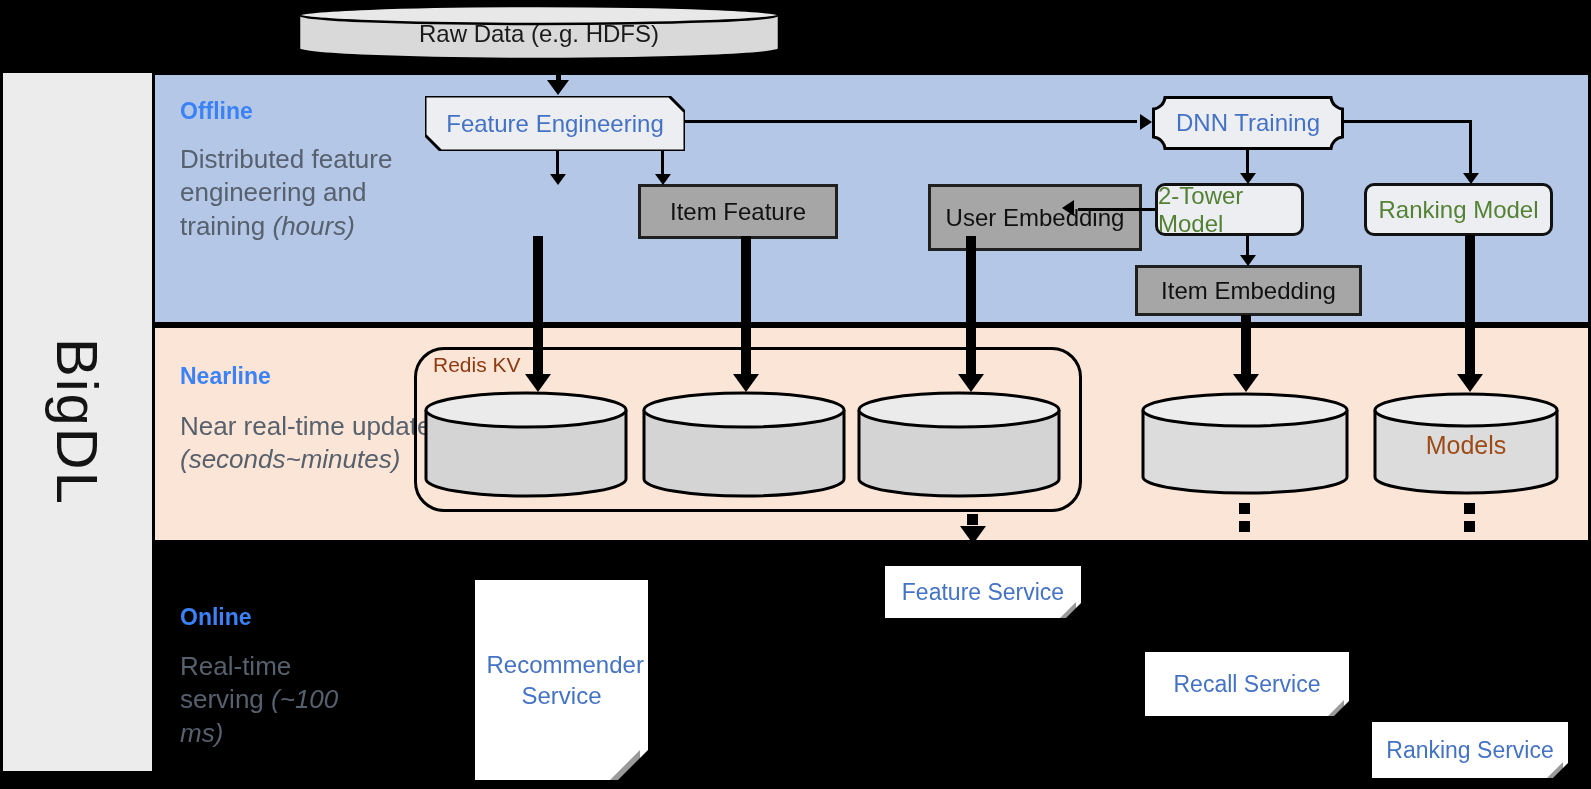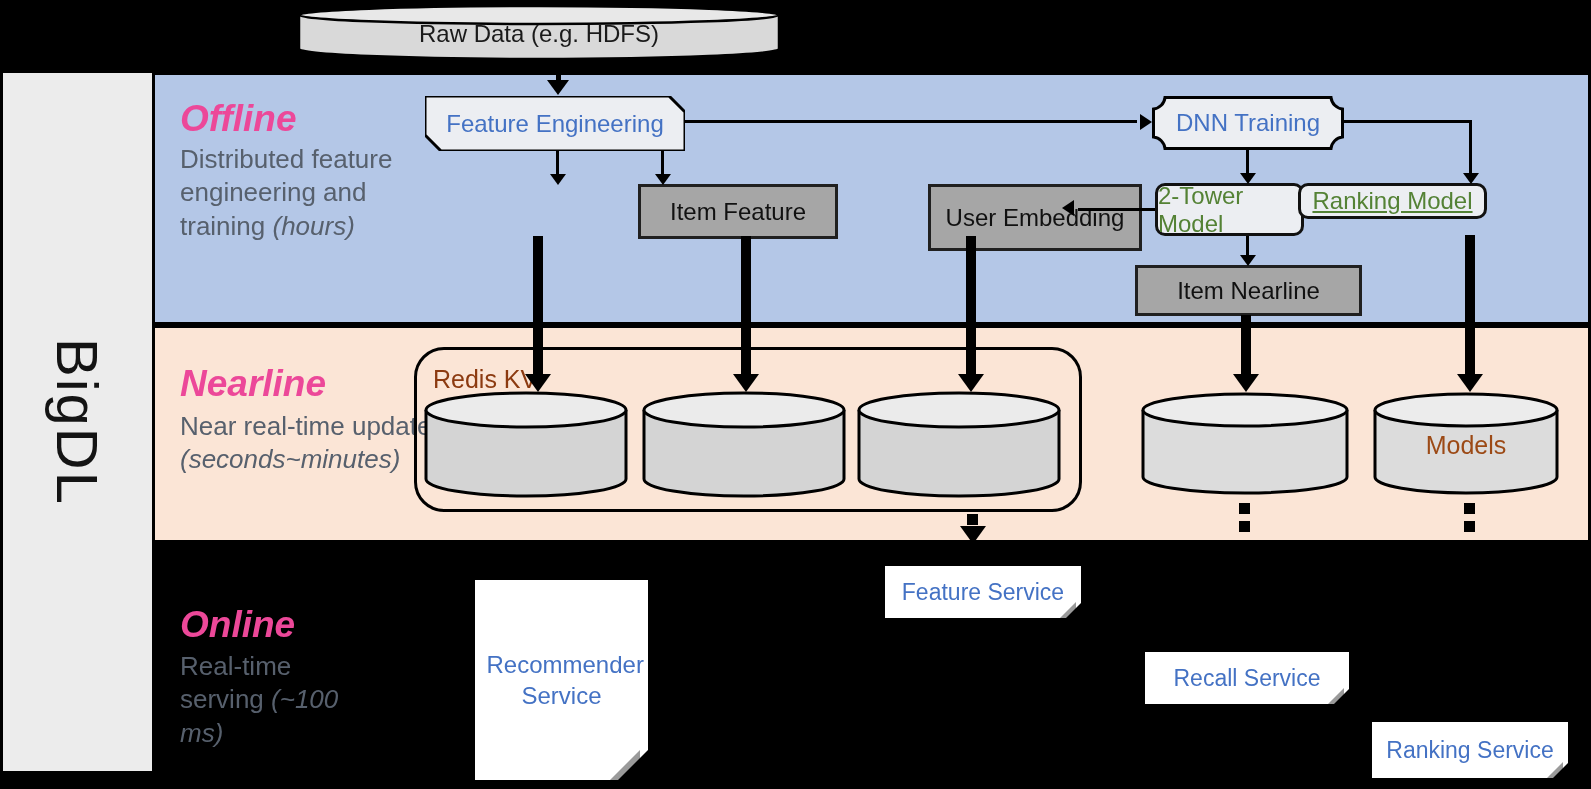--- a/index.html
+++ b/index.html
@@ -3,21 +3,21 @@
 <meta charset="utf-8">
 <style>
   html,body{margin:0;padding:0;background:#000;}
   #stage{position:relative;width:1591px;height:789px;background:#000;overflow:hidden;
          font-family:"Liberation Sans",sans-serif;}
   .abs{position:absolute;}
   .band{position:absolute;left:155px;width:1433px;}
   .band.offline{top:75px;height:247px;background:#b4c7e7;}
   .band.nearline{top:328px;height:212px;background:#fbe5d6;}
   .band.online{top:546px;height:243px;background:#000;}
-  .band-title{position:absolute;font-size:37px;font-weight:600;color:#ec4899;font-style:italic;}
+  .band-title{position:absolute;font-size:23px;font-weight:600;color:#3b82f6;}
   .band-desc{position:absolute;font-size:26px;color:#57606d;line-height:1.28;}
   .band-desc .it{font-style:italic;}
   .sidebar{position:absolute;left:3px;top:73px;width:149px;height:698px;background:#ececec;
            display:flex;align-items:center;justify-content:center;}
   .brand{writing-mode:vertical-rl;font-size:58px;color:#141414;letter-spacing:2px;}
   .lbl{position:absolute;display:flex;align-items:center;justify-content:center;text-align:left;}
   .gbox{position:absolute;box-sizing:border-box;background:#a6a6a6;border:3px solid #202020;
         display:flex;align-items:center;justify-content:center;font-size:24px;color:#111;}
   .rbox{position:absolute;box-sizing:border-box;background:#eceef2;border:3px solid #111;border-radius:10px;
         display:flex;align-items:center;justify-content:center;font-size:24px;color:#548235;}
@@ -80,27 +80,27 @@
   </svg>
   <div class="lbl" style="left:425px;top:96px;width:260px;height:55px;font-size:24px;color:#4472c4;border-radius:22px;">Feature Engineering</div>
 
   <svg style="left:1152px;top:96px;" width="192" height="54" viewBox="0 0 192 54">
     <path d="M13,1.5 H179 A13,13 0 0 0 190.5,13 V41 A13,13 0 0 0 179,52.5 H13 A13,13 0 0 0 1.5,41 V13 A13,13 0 0 0 13,1.5 Z" fill="#eceef2" stroke="#000" stroke-width="3"></path>
   </svg>
   <div class="lbl" style="left:1152px;top:96px;width:192px;height:54px;font-size:24px;color:#4472c4;">DNN Training</div>
 
   <div class="gbox" style="left:638px;top:184px;width:200px;height:55px;">Item Feature</div>
   <div class="gbox" style="left:880px;top:184px;width:214px;height:67px;margin-left:48px;">User Embedding</div>
-  <div class="gbox" style="left:1135px;top:265px;width:227px;height:51px;">Item Nearline</div>
+  <div class="gbox" style="left:1135px;top:265px;width:227px;height:51px;">Item Embedding</div>
 
   <div class="rbox" style="left:1155px;top:183px;width:149px;height:53px;">2-Tower Model</div>
-  <div class="rbox" style="left:1298px;top:183px;width:189px;height:36px;text-decoration:underline;">Ranking Model</div>
+  <div class="rbox" style="left:1364px;top:183px;width:189px;height:53px;">Ranking Model</div>
 
   <div class="container-redis"></div>
-  <div class="abs brown" style="left:433px;top:365px;font-size:25px;">Redis KV</div>
+  <div class="abs brown" style="left:433px;top:353px;font-size:21px;">Redis KV</div>
 
   <svg style="left:423px;top:390px;" width="206" height="110" viewBox="0 0 206 110">
     <path d="M3,20 L3,89 A100,17 0 0 0 203,89 L203,20" fill="#d4d4d4" stroke="#000" stroke-width="3"></path>
     <ellipse cx="103" cy="20" rx="100" ry="17" fill="#ebebeb" stroke="#000" stroke-width="3"></ellipse>
   </svg>
   <svg style="left:641px;top:390px;" width="206" height="110" viewBox="0 0 206 110">
     <path d="M3,20 L3,89 A100,17 0 0 0 203,89 L203,20" fill="#d4d4d4" stroke="#000" stroke-width="3"></path>
     <ellipse cx="103" cy="20" rx="100" ry="17" fill="#ebebeb" stroke="#000" stroke-width="3"></ellipse>
   </svg>
   <svg style="left:856px;top:390px;" width="206" height="110" viewBox="0 0 206 110">
@@ -173,21 +173,21 @@
     <i class="fold big"></i>
     <i class="foldcut big"></i>
   </div>
 
   <div class="service" style="left:885px;top:566px;width:196px;height:52px;">
     <span>Feature Service</span>
     <i class="fold"></i>
     <i class="foldcut"></i>
   </div>
 
-  <div class="service" style="left:1145px;top:652px;width:204px;height:52px;">
+  <div class="service" style="left:1145px;top:652px;width:204px;height:64px;">
     <span>Recall Service</span>
     <i class="fold"></i>
     <i class="foldcut"></i>
   </div>
 
   <div class="service" style="left:1372px;top:722px;width:196px;height:56px;">
     <span>Ranking Service</span>
     <i class="fold"></i>
     <i class="foldcut"></i>
   </div>

